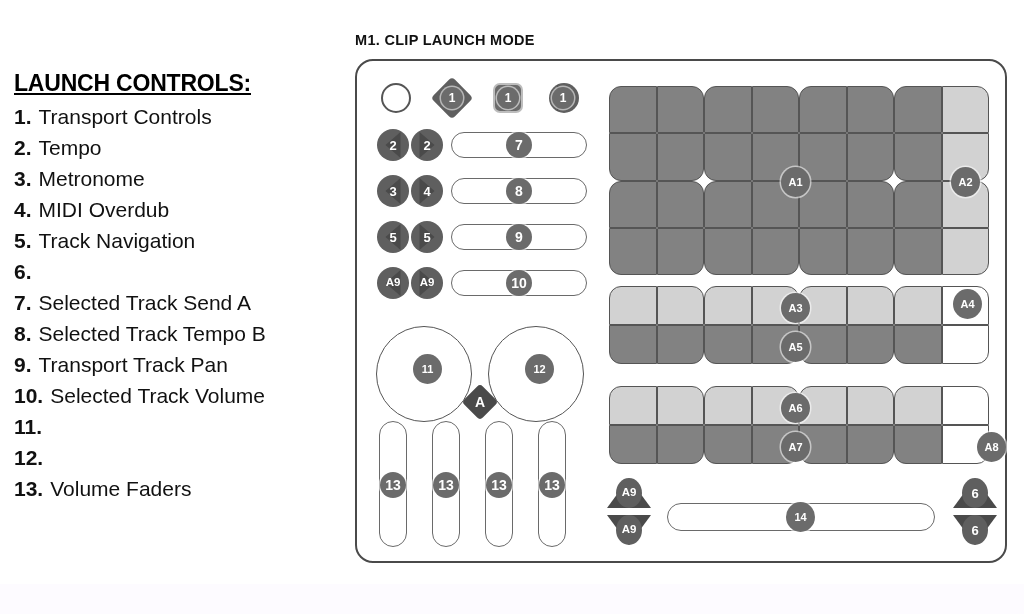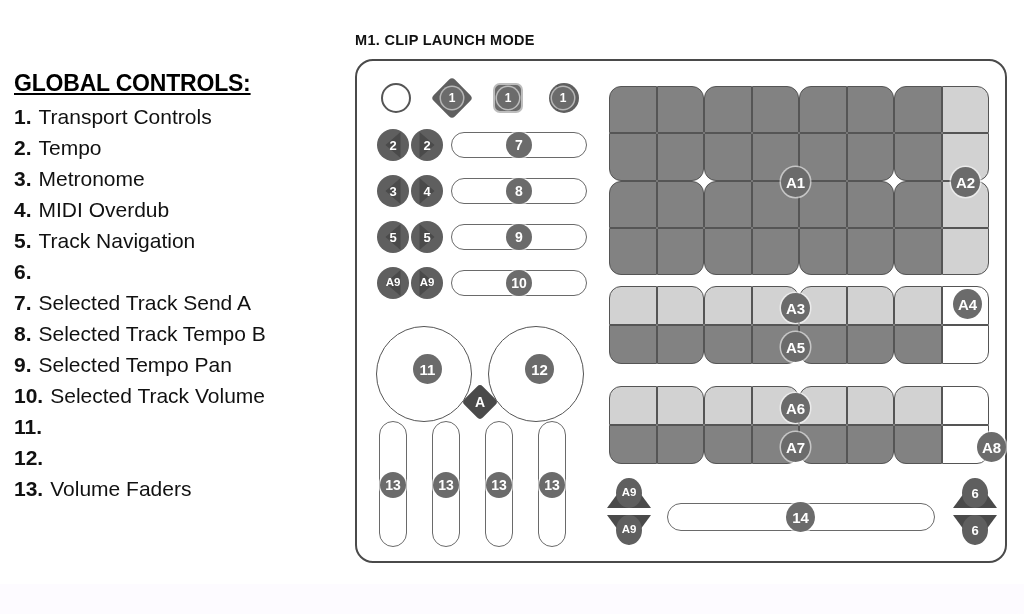--- a/index.html
+++ b/index.html
@@ -77,21 +77,21 @@
     background: #6b6b6b;
     color: #fff;
     font-weight: bold;
     font-size: 13px;
     z-index: 30;
     box-shadow: 0 0 0 1.5px rgba(255,255,255,0.55);
     line-height: 1;
   }
   .badge.sm { width: 22px; height: 22px; font-size: 12px; }
   .badge.md { width: 26px; height: 26px; font-size: 14px; }
-  .badge.lg { width: 29px; height: 30px; font-size: 15px; }
+  .badge.lg { width: 29px; height: 30px; font-size: 11px; }
 
   
   .ctl-circle {
     position: absolute;
     width: 30px; height: 30px;
     border-radius: 50%;
     border: 2px solid #555;
     box-sizing: border-box;
     background: #fff;
   }
@@ -224,21 +224,21 @@
   }
 </style>
 </head>
 <body>
 
 <div id="root">
 
   <div id="bottom-band"></div>
 
   <div id="legend">
-    <div id="legend-title">GLOBAL CONTROLS:</div>
+    <div id="legend-title">LAUNCH CONTROLS:</div>
     <div id="legend-list">
         <div class="legend-item">
           <span class="legend-num">1.</span>
           <span class="legend-label">Transport Controls</span>
         </div>
         <div class="legend-item">
           <span class="legend-num">2.</span>
           <span class="legend-label">Tempo</span>
         </div>
         <div class="legend-item">
@@ -259,21 +259,21 @@
         <div class="legend-item">
           <span class="legend-num">7.</span>
           <span class="legend-label">Selected Track Send A</span>
         </div>
         <div class="legend-item">
           <span class="legend-num">8.</span>
           <span class="legend-label">Selected Track Tempo B</span>
         </div>
         <div class="legend-item">
           <span class="legend-num">9.</span>
-          <span class="legend-label">Selected Tempo Pan</span>
+          <span class="legend-label">Transport Track Pan</span>
         </div>
         <div class="legend-item">
           <span class="legend-num">10.</span>
           <span class="legend-label">Selected Track Volume</span>
         </div>
         <div class="legend-item">
           <span class="legend-num">11.</span>
         </div>
         <div class="legend-item">
           <span class="legend-num">12.</span>

